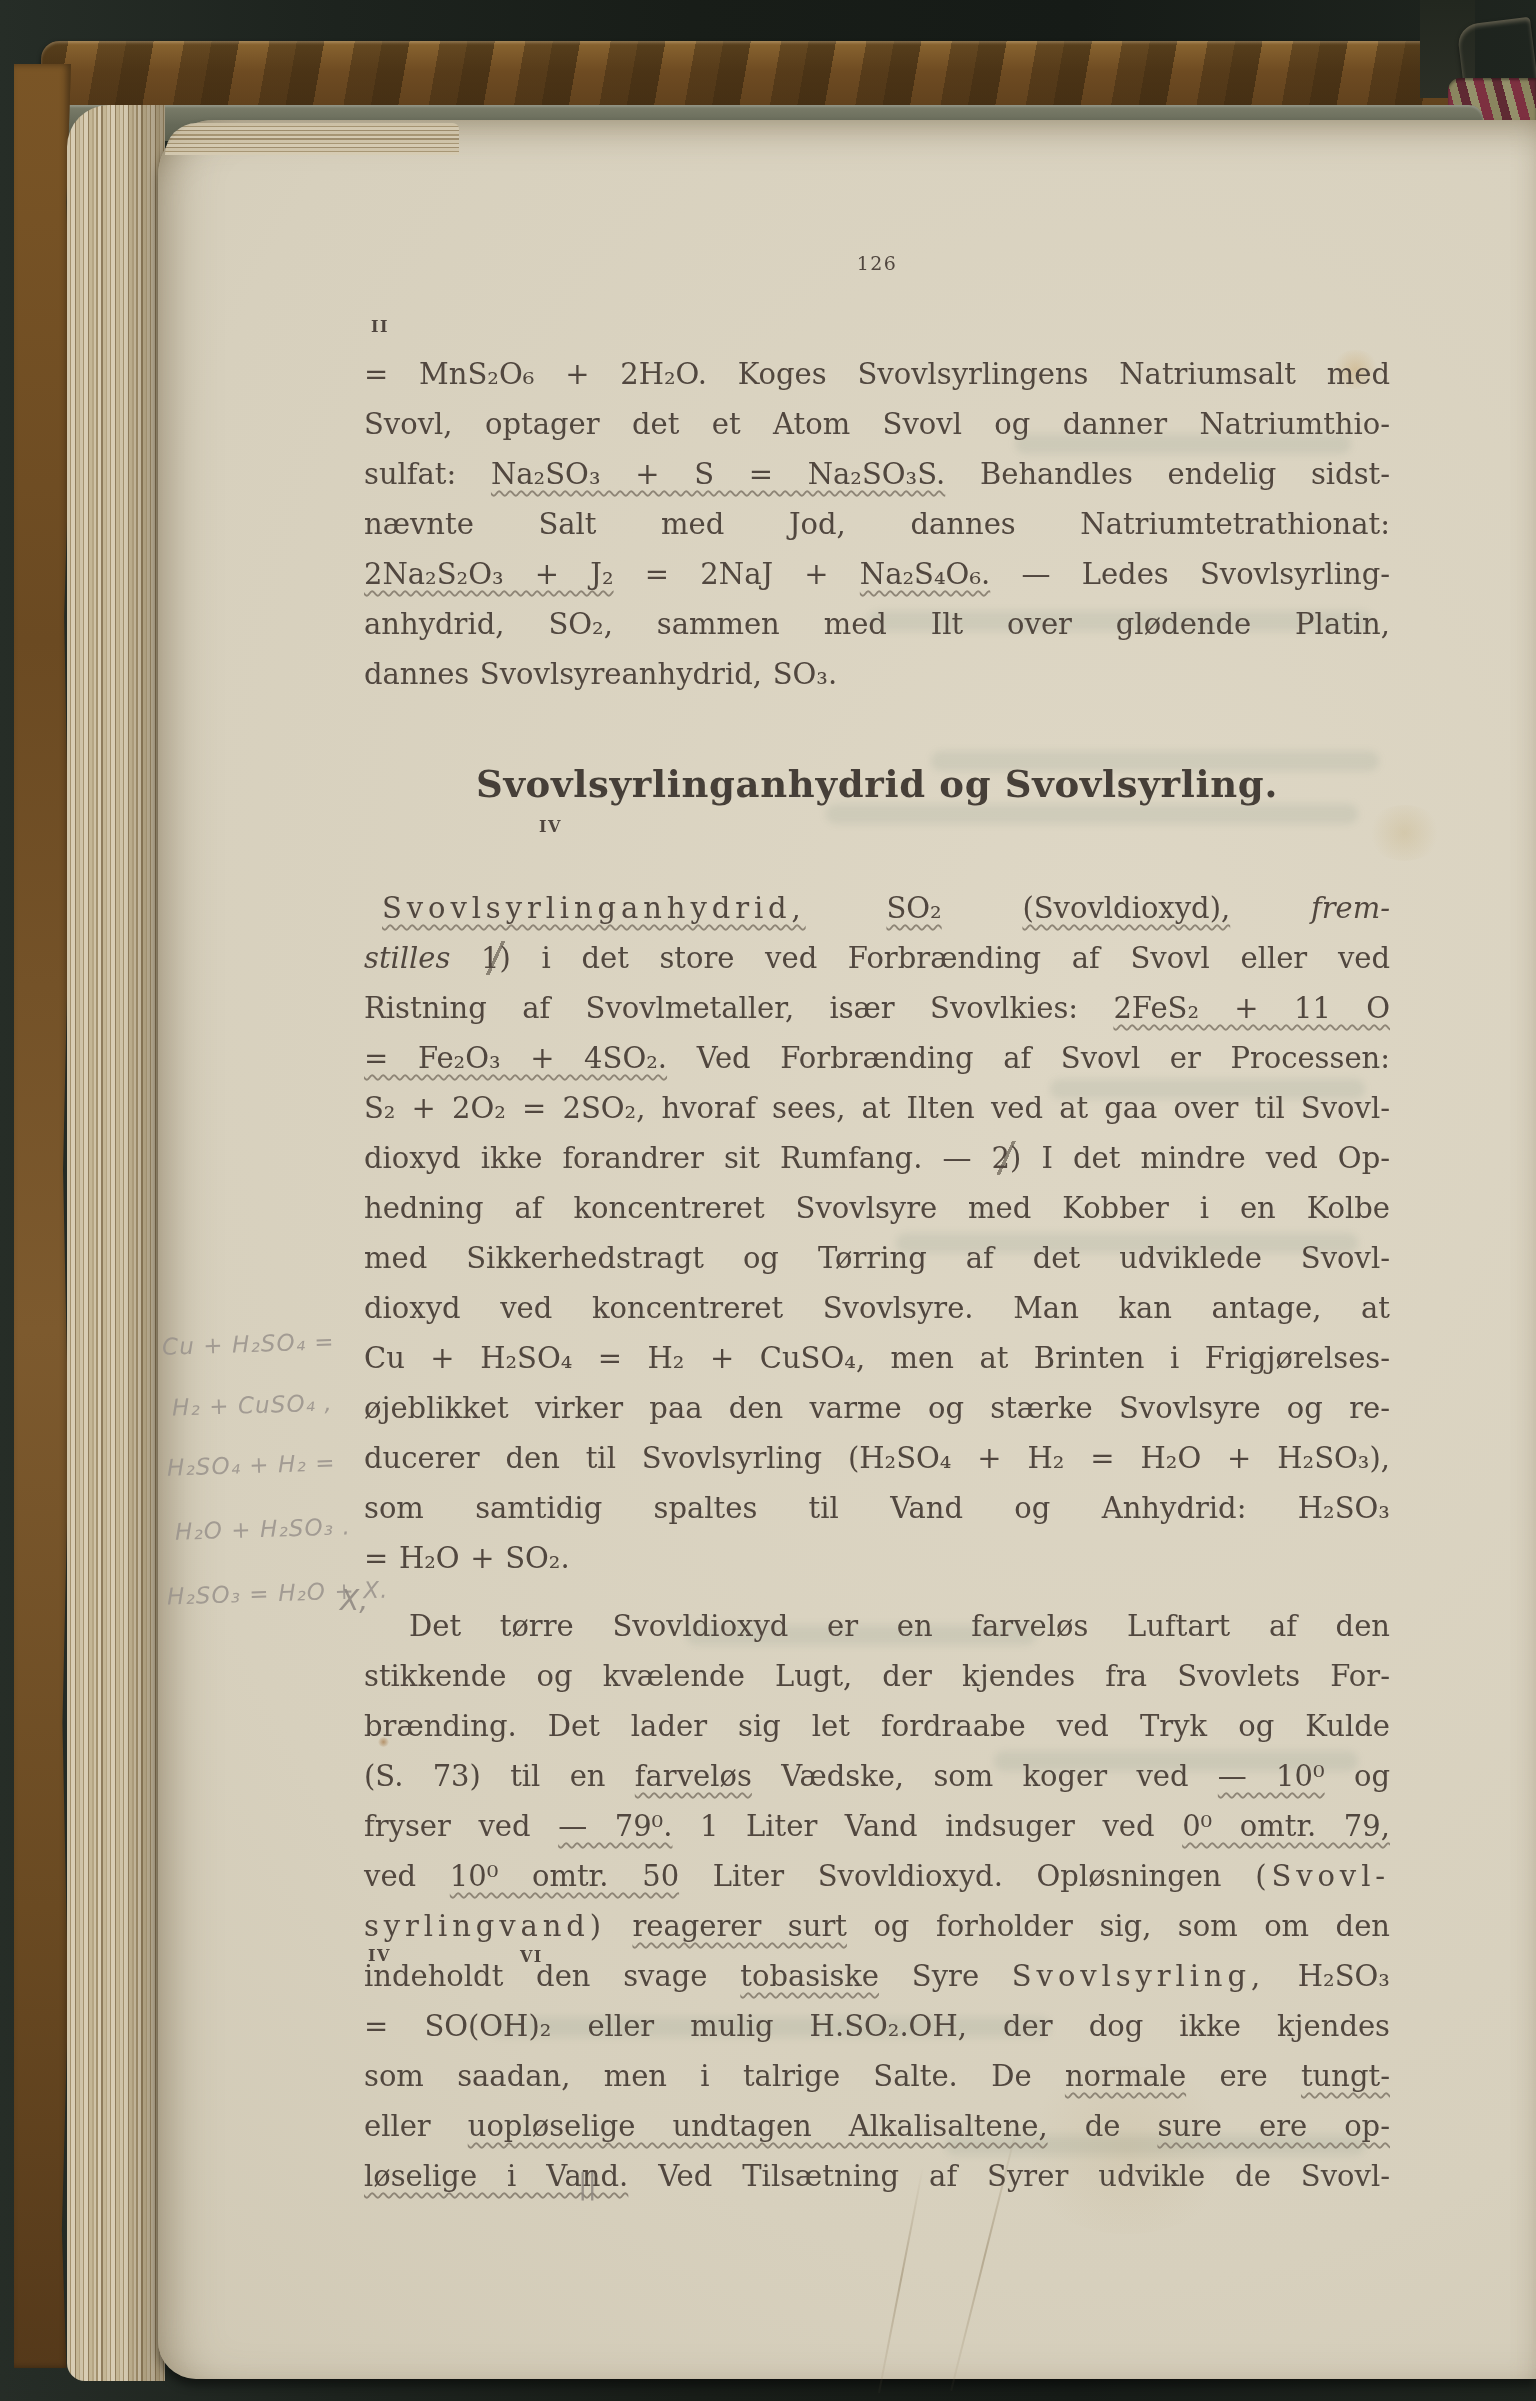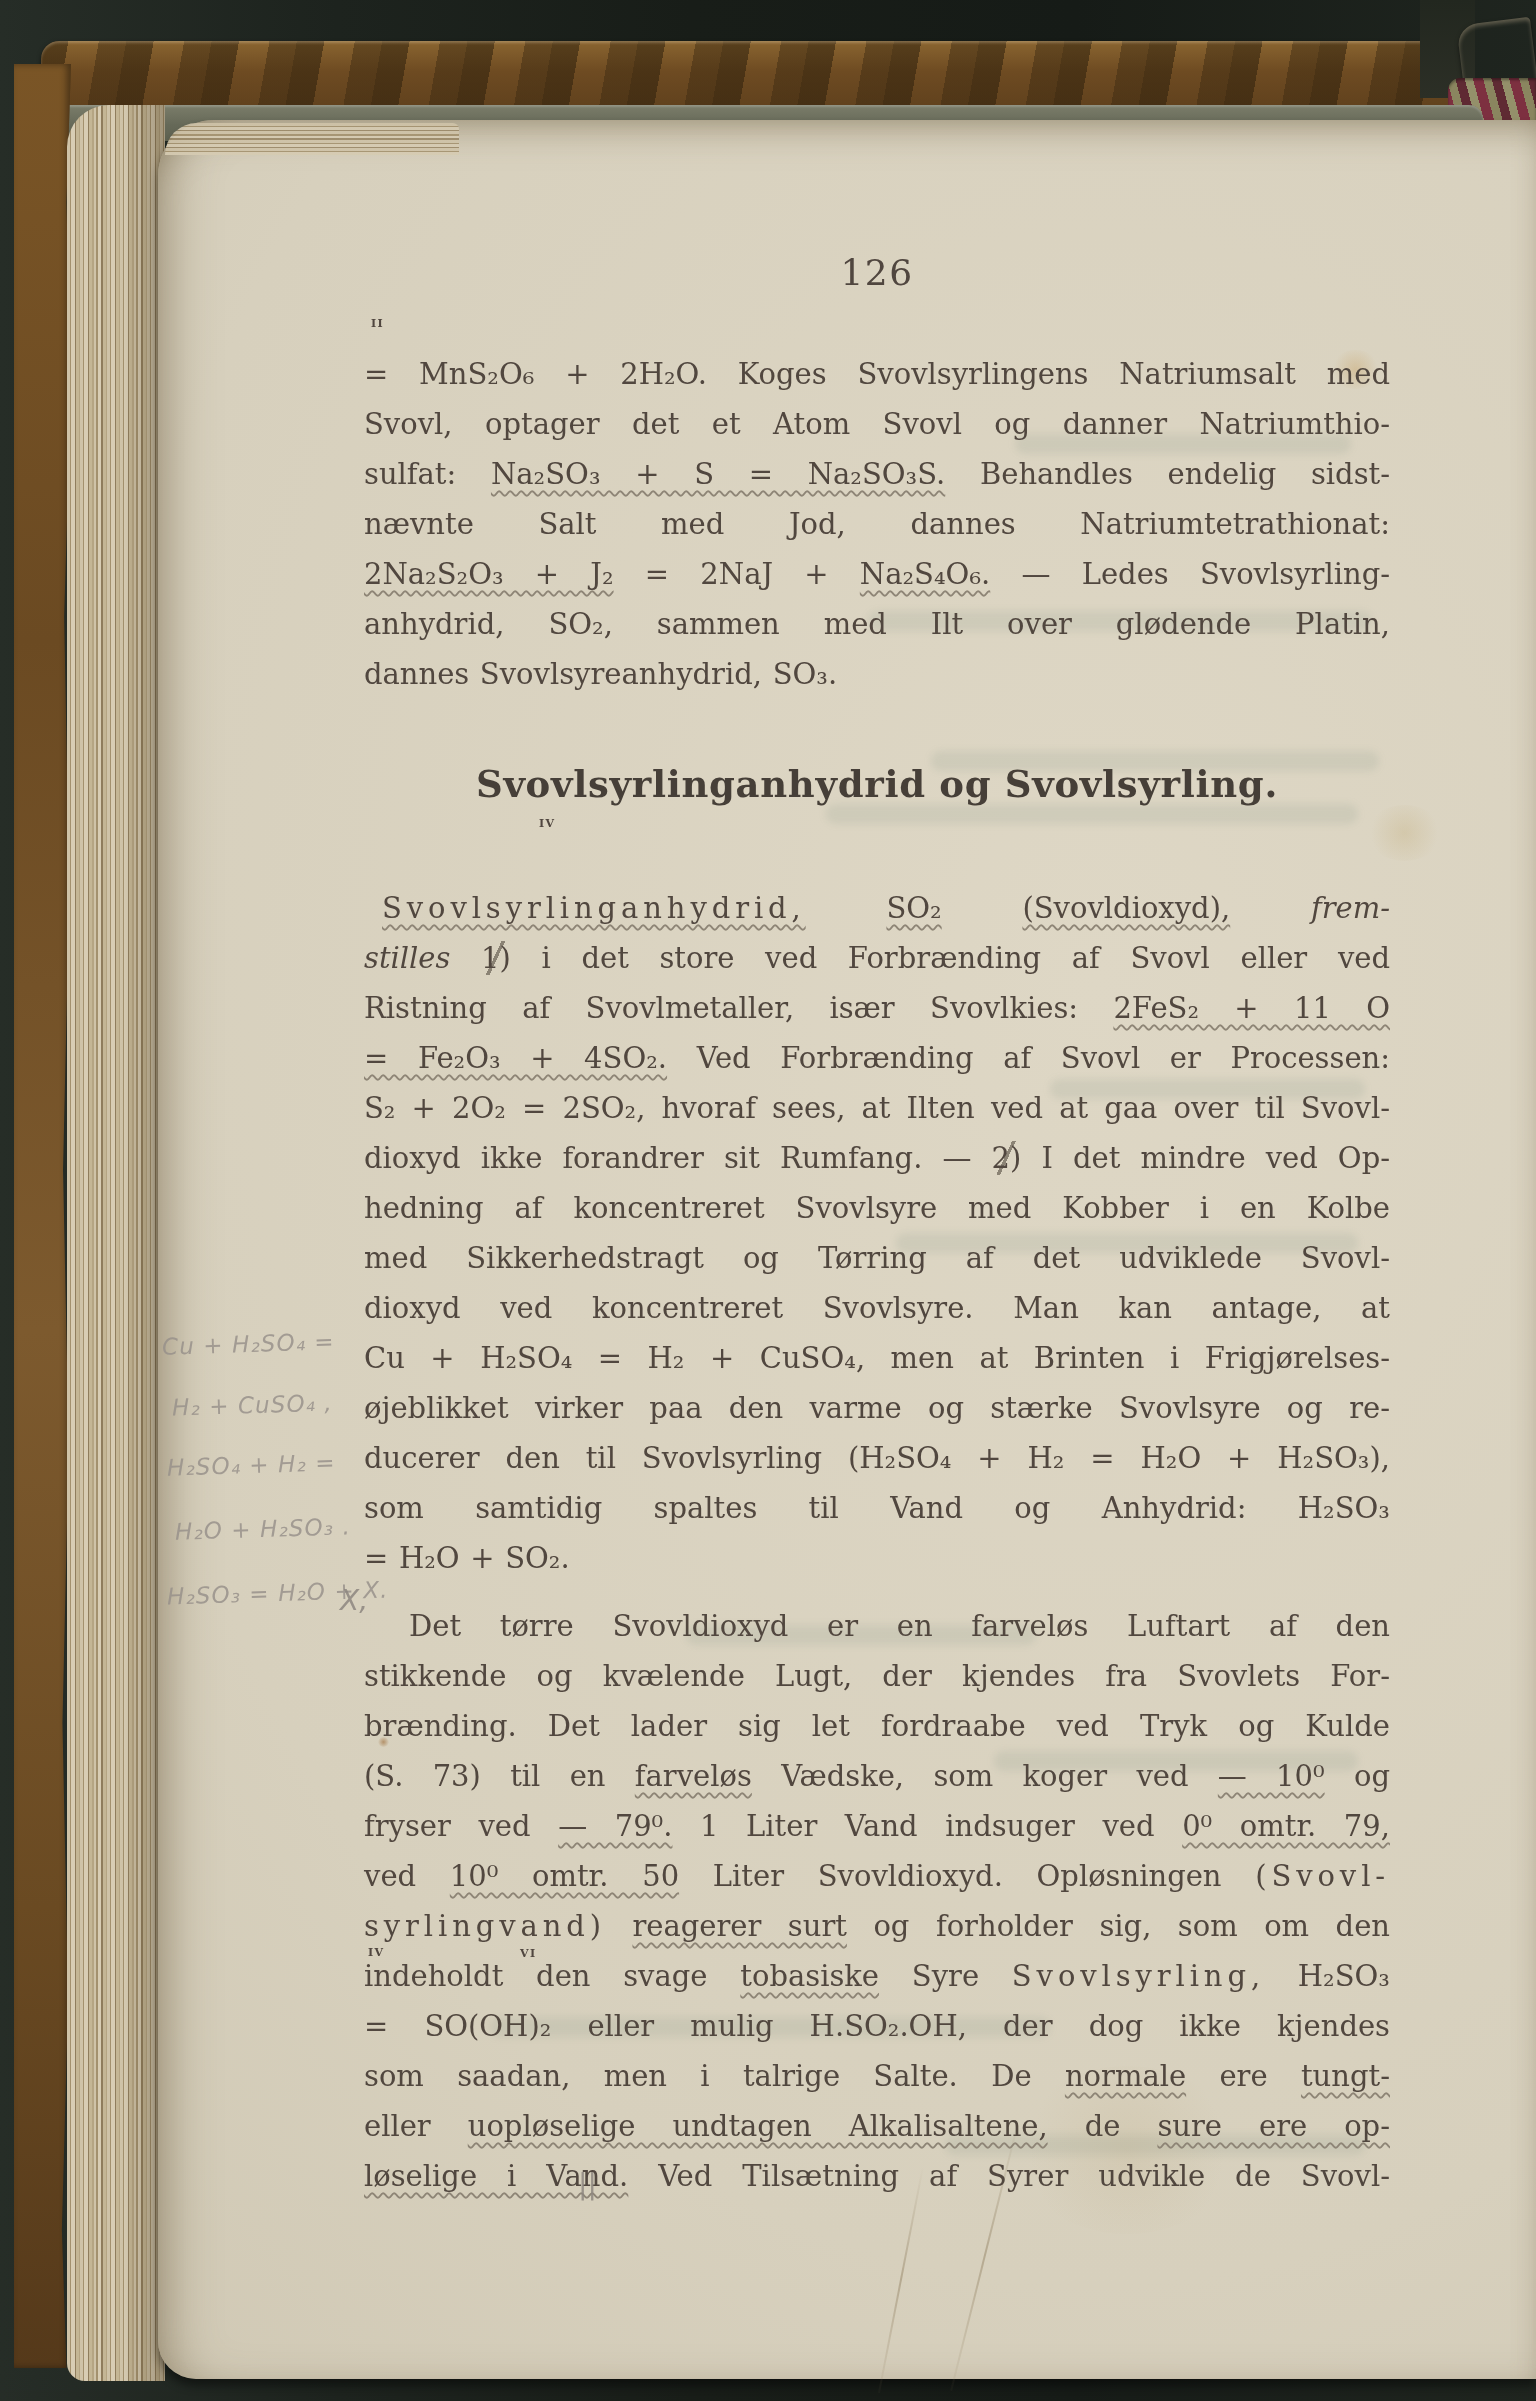--- a/index.html
+++ b/index.html
@@ -46,32 +46,32 @@
                0 7px 9.8px rgba(0,0,0,.45);}
   .stack-top{position:absolute;left:165px;top:123px;width:294px;height:32px;
     background:repeating-linear-gradient(180deg,#cfc3a8 0 2.8px,#a3916e 2.8px 4.2px,#d6cbb2 4.2px 7px,#998766 7px 8.4px);
     border-radius:49px 9.8px 0 0;opacity:.9;}
   
   .ghost{position:absolute;height:19.6px;background:rgba(110,132,112,.12);filter:blur(3.5px);border-radius:9.8px;}
   .stain{position:absolute;border-radius:50%;}
   .crease{position:absolute;width:2.1px;background:linear-gradient(180deg,rgba(140,122,90,.0),rgba(140,122,90,.45),rgba(140,122,90,.05));}
   
   .pagenum{position:absolute;left:364px;top:252px;width:1026px;text-align:center;
-    font-size:36px;color:#50463f;letter-spacing:1.4px;}
+    font-size:19px;color:#50463f;letter-spacing:1.4px;}
   .heading{position:absolute;left:364px;top:762px;width:1026px;text-align:center;
     font-size:37px;font-weight:700;color:#463f38;letter-spacing:0.7px;}
   .para{position:absolute;left:364px;width:1026px;color:#51473f;font-size:29px;}
   .line{height:50px;line-height:50px;text-align:left;word-spacing:1.4px;}
   .just{text-align:justify;text-align-last:justify;}
   .seg-u{text-decoration-line:underline;text-decoration-style:wavy;text-decoration-color:#8e8576;
     text-decoration-thickness:1.8px;text-underline-offset:6.3px;}
   .seg-i{font-style:italic;}
   .seg-sp{letter-spacing:4.9px;}
   .seg-sl{background-image:linear-gradient(115deg,transparent 45%,rgba(125,117,103,.85) 45%,rgba(125,117,103,.85) 53%,transparent 53%);}
-  .oxmark{position:absolute;font-size:11px;font-weight:600;letter-spacing:1.4px;color:#50463f;}
+  .oxmark{position:absolute;font-size:16px;font-weight:600;letter-spacing:1.4px;color:#50463f;}
   .mnote{position:absolute;font-family:"DejaVu Sans",sans-serif;font-style:italic;
     color:#97908a;font-size:23px;letter-spacing:1.1px;white-space:nowrap;
     transform:rotate(-1.8deg);opacity:.82;}
   .handmark{position:absolute;font-family:"DejaVu Sans",sans-serif;font-style:italic;
     color:#8e8780;font-size:28px;opacity:.85;}
 </style>
 </head>
 <body>
 
 <div class="scene">

